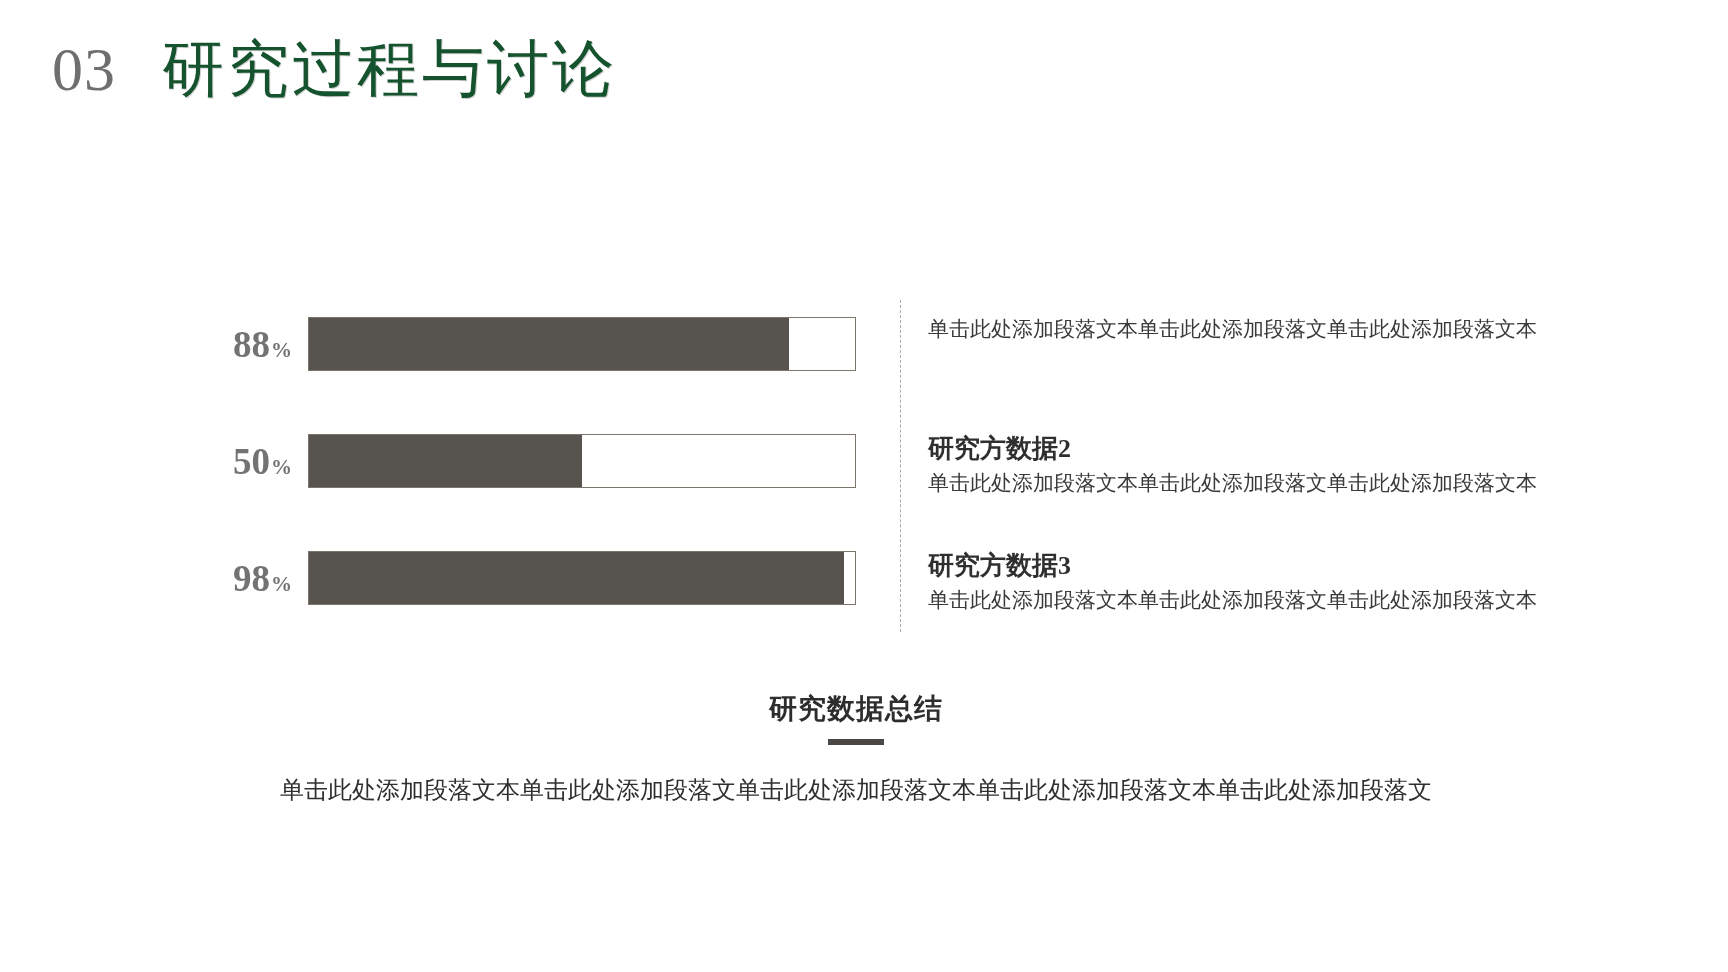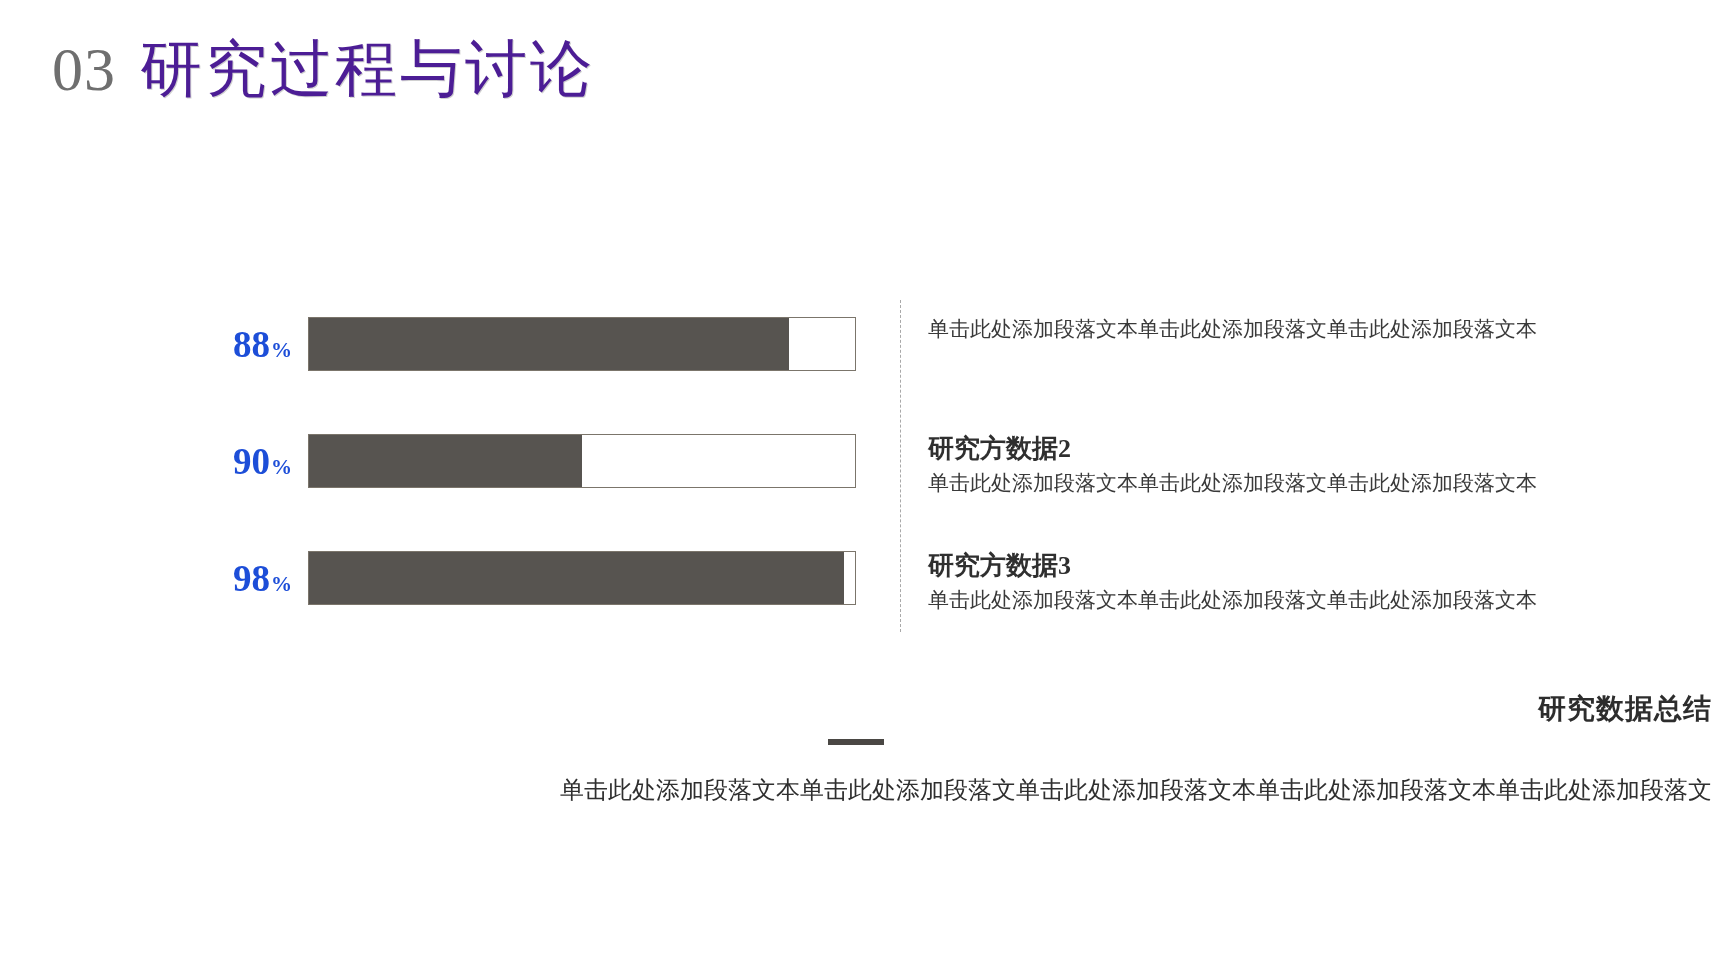--- a/index.html
+++ b/index.html
@@ -16,34 +16,34 @@
     overflow: hidden;
   }
 
   
   .slide-title {
     position: absolute;
     left: 52px;
     top: 38px;
     display: flex;
     align-items: baseline;
-    gap: 24px;
+    gap: 46px;
     white-space: nowrap;
   }
   .slide-title .num {
     font-size: 62px;
     line-height: 1;
     color: #6f6f6f;
     font-family: "Liberation Serif", "DejaVu Serif", serif;
     letter-spacing: 1px;
   }
   .slide-title .txt {
     font-size: 62px;
     line-height: 1;
-    color: #4c1d95;
+    color: #14532d;
     font-weight: 400;
     letter-spacing: 3px;
     text-shadow: 1px 1px 0 rgba(120,120,120,0.35);
   }
 
   
   .chart-area {
     position: absolute;
     left: 206px;
     top: 316px;
@@ -57,21 +57,21 @@
   }
   .bar-row:last-child { margin-bottom: 0; margin-top: 12px; }
 
   .bar-label {
     width: 86px;
     text-align: right;
     padding-right: 16px;
     font-family: "Liberation Serif", "DejaVu Serif", serif;
     font-weight: bold;
     font-size: 37px;
-    color: #1d4ed8;
+    color: #737373;
     line-height: 1;
     white-space: nowrap;
   }
   .bar-label .pct {
     font-size: 21px;
     font-weight: bold;
     margin-left: 1px;
   }
 
   .bar-track {
@@ -127,21 +127,21 @@
     line-height: 1.3;
     white-space: nowrap;
   }
 
   
   .summary {
     position: absolute;
     left: 0;
     right: 16px;
     top: 690px;
-    text-align: right;
+    text-align: center;
   }
   .summary-title {
     font-family: "Liberation Serif", "DejaVu Serif", serif;
     font-weight: bold;
     font-size: 28px;
     color: #2d2d2d;
     letter-spacing: 1px;
   }
   .summary-underline {
     width: 56px;
@@ -172,21 +172,21 @@
     <div class="bar-label">
       <span>88</span><span class="pct">%</span>
     </div>
     <div class="bar-track">
       <div class="bar-fill" id="fill0" style="width: 88%;"></div>
     </div>
   </div>
 
   <div class="bar-row">
     <div class="bar-label">
-      <span>90</span><span class="pct">%</span>
+      <span>50</span><span class="pct">%</span>
     </div>
     <div class="bar-track">
       <div class="bar-fill" id="fill1" style="width: 50%;"></div>
     </div>
   </div>
 
   <div class="bar-row">
     <div class="bar-label">
       <span>98</span><span class="pct">%</span>
     </div>

